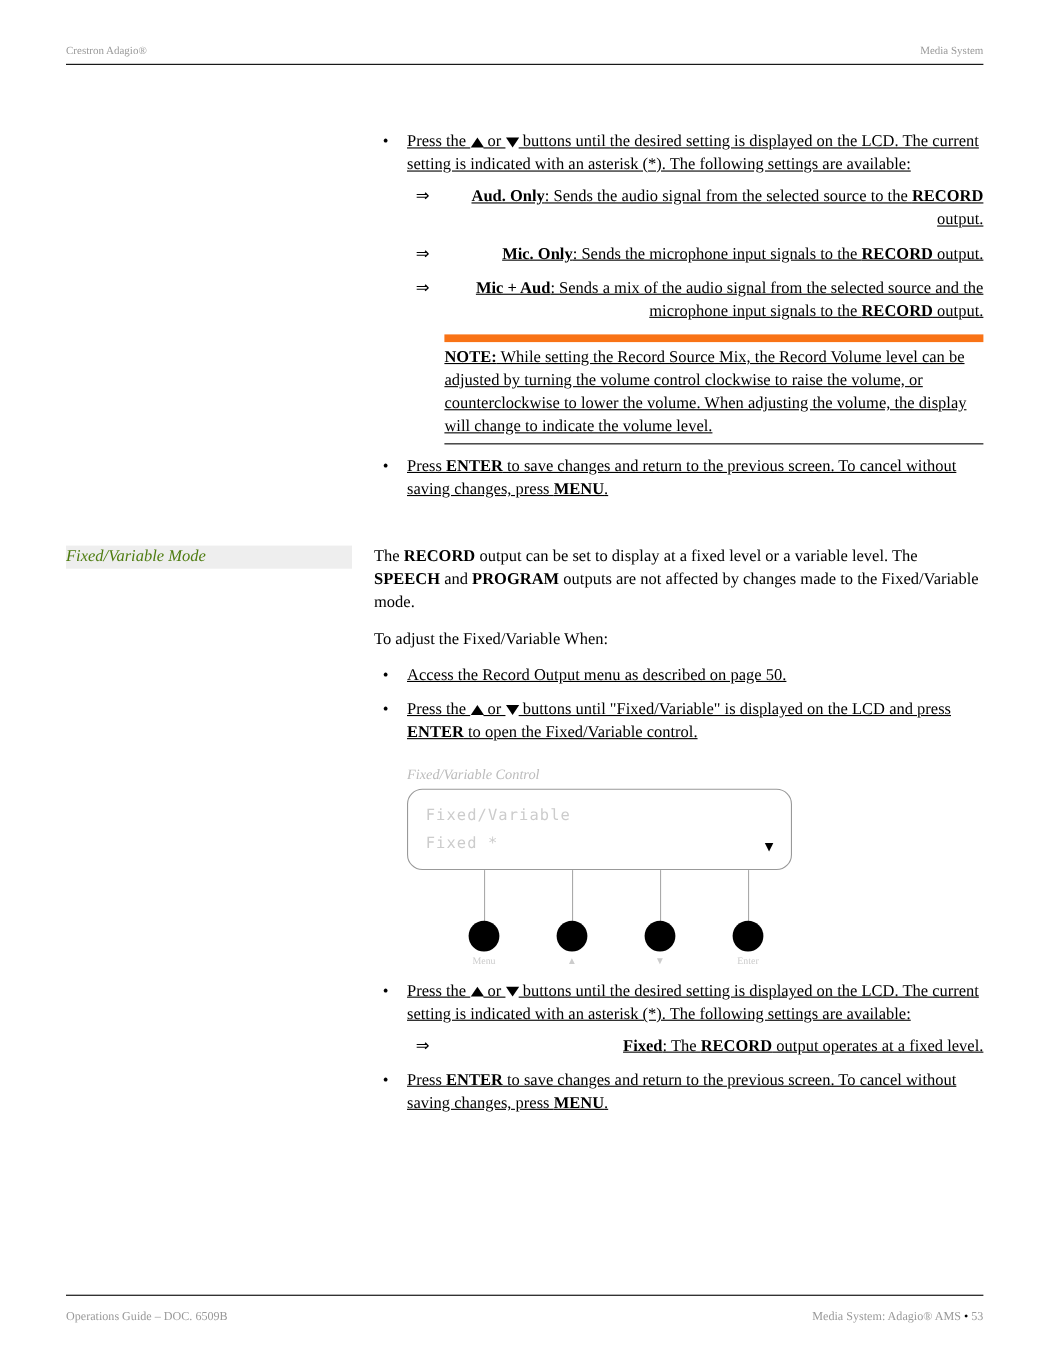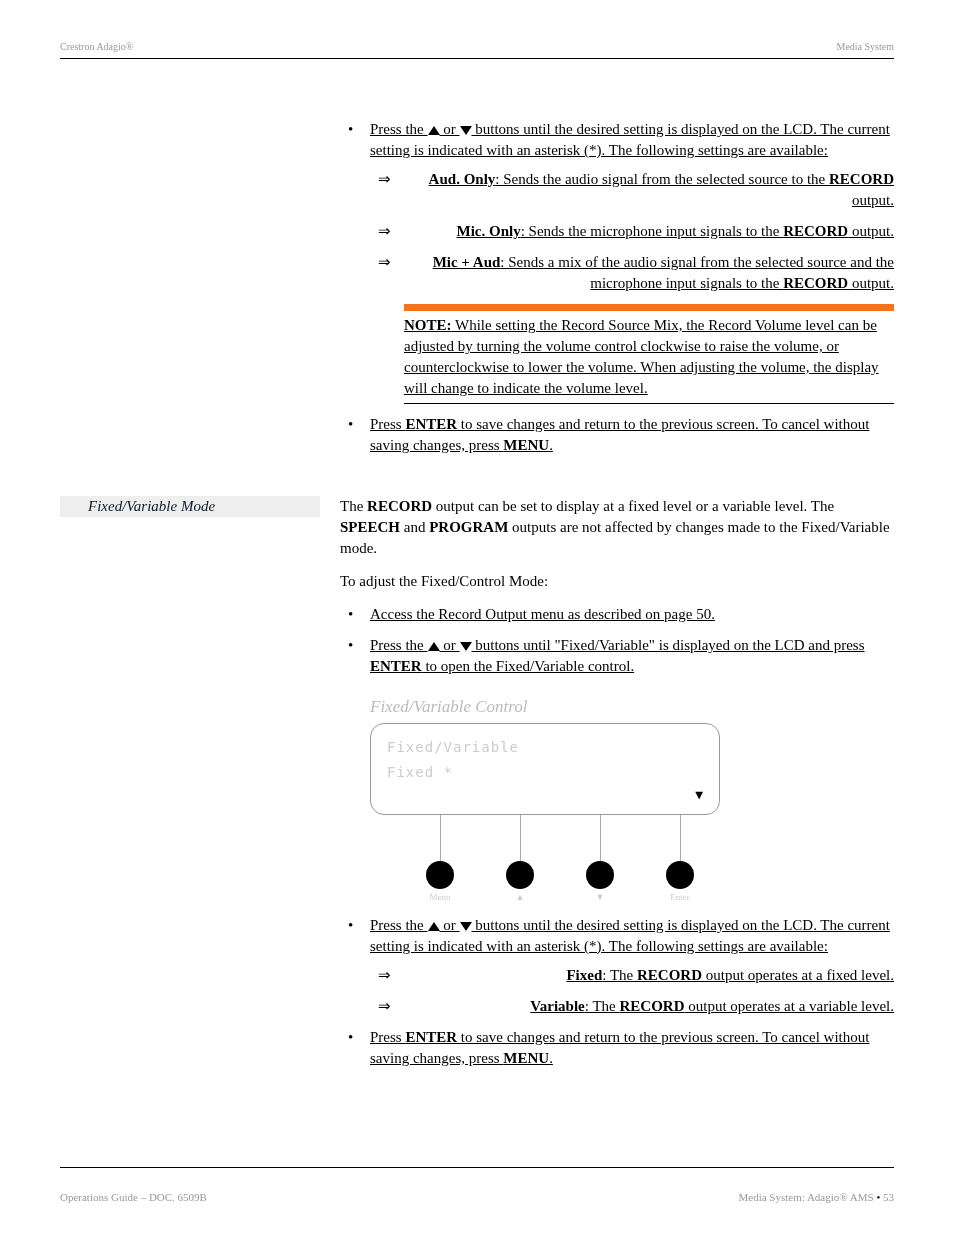--- a/index.html
+++ b/index.html
@@ -34,23 +34,22 @@
     }
     .content {
       margin-left: 280px;
     }
     .sidebar-label {
       position: absolute;
       left: 60px;
       width: 260px;
       font-style: italic;
       font-size: 15px;
-      color: #0f172a;
+      color: #4d7c0f;
       background: #eee;
-      padding-left: 28px;
     }
     ul.bullet { list-style: none; padding-left: 0; text-decoration: underline; }
     ul.bullet > li {
       position: relative;
       padding-left: 30px;
       margin-bottom: 10px;
     }
     ul.bullet > li::before {
       content: "•";
       position: absolute;
@@ -93,27 +92,27 @@
     .tri-down {
       border-left: 6px solid transparent;
       border-right: 6px solid transparent;
       border-top: 9px solid #000;
     }
     .lcd-figure {
       margin: 18px 0 20px 30px;
     }
     .lcd-caption {
       font-style: italic;
-      font-size: 17px;
+      font-size: 13px;
       color: #bbb;
       margin-bottom: 4px;
     }
     .lcd-screen {
       width: 350px;
-      height: 92px;
+      height: 74px;
       border: 1px solid #999;
       border-radius: 14px;
       position: relative;
       color: #ccc;
       font-family: monospace;
       font-size: 14px;
       padding: 14px 16px;
     }
     .lcd-line1 { letter-spacing: 1px; }
     .lcd-line2 { letter-spacing: 1px; margin-top: 6px; }
@@ -151,21 +150,21 @@
       color: #ccc;
       text-align: center;
       width: 60px;
     }
     .footer {
       position: absolute;
       bottom: 30px;
       left: 60px;
       right: 60px;
       border-top: 1px solid #000;
-      padding-top: 22px;
+      padding-top: 12px;
       font-size: 11px;
       color: #999;
       display: flex;
       justify-content: space-between;
       margin-top: 17px;
     }
     .footer-right { color: #000; }
     b { font-weight: bold; }
   </style>
 </head>
@@ -199,21 +198,21 @@
     </li>
   </ul>
 </div>
 
 <div class="section-gap">
   <div class="sidebar-label" style="top:auto;">Fixed/Variable Mode</div>
   <div class="content">
     <p class="para">
       <span>The </span><b>RECORD</b><span> output can be set to display at a fixed level or a variable level. The </span><b>SPEECH</b><span> and </span><b>PROGRAM</b><span> outputs are not affected by changes made to the Fixed/Variable mode.</span>
     </p>
-    <p class="para">To adjust the Fixed/Control Mode:</p>
+    <p class="para">To adjust the Fixed/Variable When:</p>
     <ul class="bullet">
       <li>Access the Record Output menu as described on page 50.</li>
       <li>
         <span>Press the </span><span class="tri-up"></span><span> or </span><span class="tri-down"></span><span> buttons until "Fixed/Variable" is displayed on the LCD and press </span><b>ENTER</b><span> to open the Fixed/Variable control.</span>
       </li>
     </ul>
 
     <div class="lcd-figure">
       <div class="lcd-caption">Fixed/Variable Control</div>
       <div class="lcd-screen">
@@ -240,23 +239,20 @@
       </div>
     </div>
 
     <ul class="bullet">
       <li>
         <span>Press the </span><span class="tri-up"></span><span> or </span><span class="tri-down"></span><span> buttons until the desired setting is displayed on the LCD. The current setting is indicated with an asterisk (*). The following settings are available:</span>
         <ul class="arrow">
           <li>
             <b>Fixed</b><span>: The </span><b>RECORD</b><span> output operates at a fixed level.</span>
           </li>
-          <li>
-            <b>Variable</b><span>: The </span><b>RECORD</b><span> output operates at a variable level.</span>
-          </li>
         </ul>
       </li>
       <li>
         <span>Press </span><b>ENTER</b><span> to save changes and return to the previous screen. To cancel without saving changes, press </span><b>MENU</b><span>.</span>
       </li>
     </ul>
   </div>
 </div>
 
 <div class="footer">

